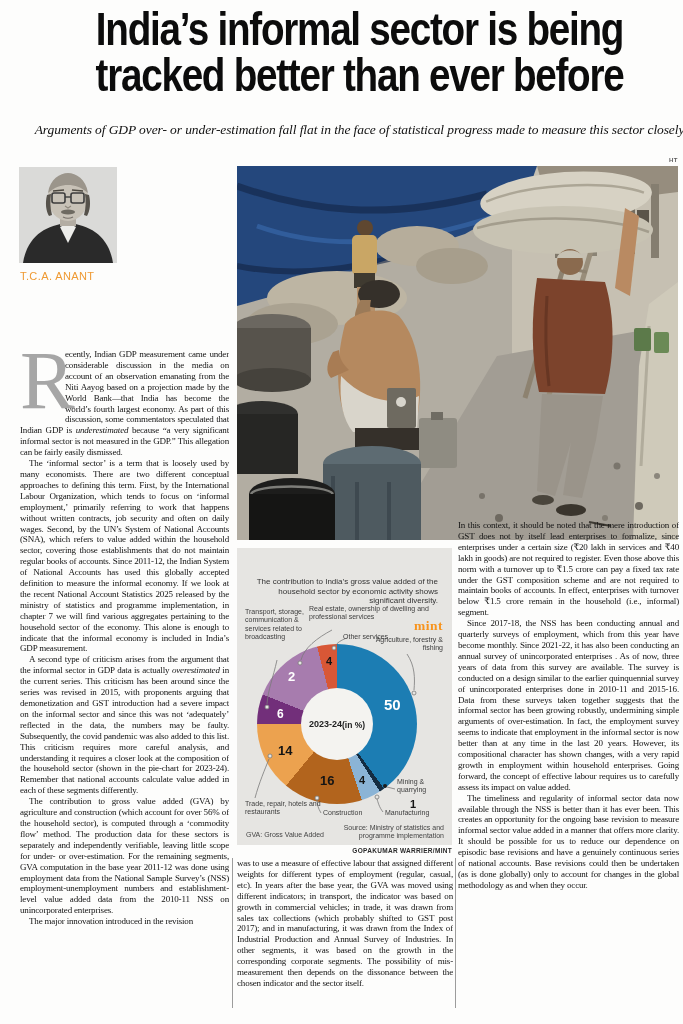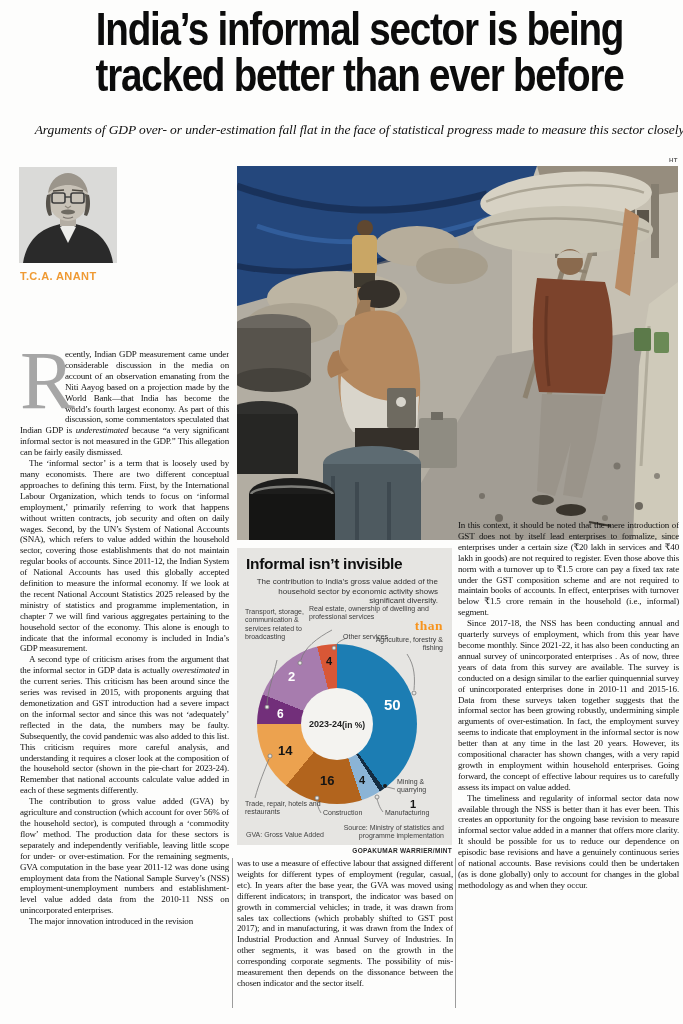--- a/index.html
+++ b/index.html
@@ -8,21 +8,21 @@
   
   .hl{position:absolute;left:0;right:0;margin:0;text-align:center;white-space:nowrap;
       font-family:"Liberation Sans","DejaVu Sans",sans-serif;font-weight:bold;
       font-size:46px;line-height:1;letter-spacing:-1.5px;color:#0c0c0c;transform:scaleX(0.84);}
   .hl1{top:6px;} .hl2{top:52px;}
   .standfirst{position:absolute;top:122px;left:0;right:0;text-align:center;white-space:nowrap;
       font-style:italic;font-size:13.5px;letter-spacing:-0.1px;color:#101010;}
   
   .author-photo{position:absolute;left:19px;top:167px;width:98px;height:96px;overflow:hidden;}
   .author-name{position:absolute;left:20px;top:270px;font-family:"Liberation Sans",sans-serif;
-      font-weight:bold;font-size:11px;letter-spacing:0.4px;color:#ef9a33;}
+      font-weight:normal;font-size:11px;letter-spacing:0.4px;color:#ef9a33;}
   .author-bio{position:absolute;left:20px;top:285px;width:202px;
       font-family:"Liberation Sans",sans-serif;font-size:8.6px;line-height:1.28;color:#3a3a3a;}
   
   .col{position:absolute;text-align:justify;font-size:9px;line-height:10.9px;
       letter-spacing:-0.18px;color:#131313;overflow:hidden;}
   .col1{left:20px;top:349px;width:209px;height:666px;}
   .col2t{left:237px;top:858px;width:216px;height:152px;}
   .col3{left:458px;top:520px;width:221px;height:466px;}
   p.bp{margin:0;padding:0;}
   p.ind{text-indent:9px;}
@@ -187,23 +187,22 @@
     <p class="bp">
       <span class="dropcap">R</span><span>ecently, Indian GDP measurement came under considerable discussion in the media on account of an observation emanating from the Niti Aayog based on a projection made by the World Bank—that India has become the world’s fourth largest economy. As part of this discussion, some commentators speculated that Indian GDP is </span><em>underestimated</em><span> because “a very significant informal sector is not measured in the GDP.” This allegation can be fairly easily dismissed.</span>
     </p>
     <p class="bp ind">The ‘informal sector’ is a term that is loosely used by many economists. There are two different conceptual approaches to defining this term. First, by the International Labour Organization, which tends to focus on ‘informal employment,’ primarily referring to work that happens without written contracts, job security and often on daily wages. Second, by the UN’s System of National Accounts (SNA), which refers to value added within the household sector, covering those establishments that do not maintain regular books of accounts. Since 2011-12, the Indian System of National Accounts has used this globally accepted definition to measure the informal economy. If we look at the recent National Account Statistics 2025 released by the ministry of statistics and programme implementation, in chapter 7 we will find various aggregates pertaining to the household sector of the economy. This alone is enough to indicate that the informal economy is included in India’s GDP measurement.</p>
     <p class="bp ind"><span>A second type of criticism arises from the argument that the informal sector in GDP data is actually </span><em>overestimated</em><span> in the current series. This criticism has been around since the series was revised in 2015, with proponents arguing that demonetization and GST introduction had a severe impact on the informal sector and since this was not ‘adequately’ reflected in the data, the numbers may be faulty. Subsequently, the covid pandemic was also added to this list. This criticism requires more careful analysis, and understanding it requires a closer look at the composition of the household sector (shown in the pie-chart for 2023-24). Remember that national accounts calculate value added in each of these segments differently.</span></p>
     <p class="bp ind">The contribution to gross value added (GVA) by agriculture and construction (which account for over 56% of the household sector), is computed through a ‘commodity flow’ method. The production data for these sectors is separately and independently verifiable, leaving little scope for under- or over-estimation. For the remaining segments, GVA computation in the base year 2011-12 was done using employment data from the National Sample Survey’s (NSS) employment-unemployment numbers and establishment-level value added data from the 2010-11 NSS on unincorporated enterprises.</p>
     <p class="bp ind">The major innovation introduced in the revision</p>
   </div>
 
   <div class="chartbox">
-    <div class="cb-title">Informal isn’t invisible</div>
     <div class="cb-sub">The contribution to India’s gross value added of the household sector by economic activity shows significant diversity.</div>
-    <div class="mint">than</div>
+    <div class="mint">mint</div>
 
     <div class="donut" id="donut" style="background: conic-gradient(rgb(28, 125, 179) 0deg, rgb(28, 125, 179) 144deg, rgb(20, 44, 65) 144deg, rgb(20, 44, 65) 147.6deg, rgb(139, 180, 214) 147.6deg, rgb(139, 180, 214) 162deg, rgb(178, 100, 29) 162deg, rgb(178, 100, 29) 219.6deg, rgb(236, 162, 79) 219.6deg, rgb(236, 162, 79) 270deg, rgb(114, 47, 122) 270deg, rgb(114, 47, 122) 291.6deg, rgb(167, 124, 174) 291.6deg, rgb(167, 124, 174) 345.6deg, rgb(216, 87, 54) 345.6deg, rgb(216, 87, 54) 360deg);">
       <div class="hole">
         <div class="c1">2023-24</div>
         <div class="c2">(in %)</div>
       </div>
     </div>
 
     <svg class="leaders" width="215" height="297" viewBox="0 0 215 297">
       <g fill="none" stroke="#7a7a7a" stroke-width="0.8">

